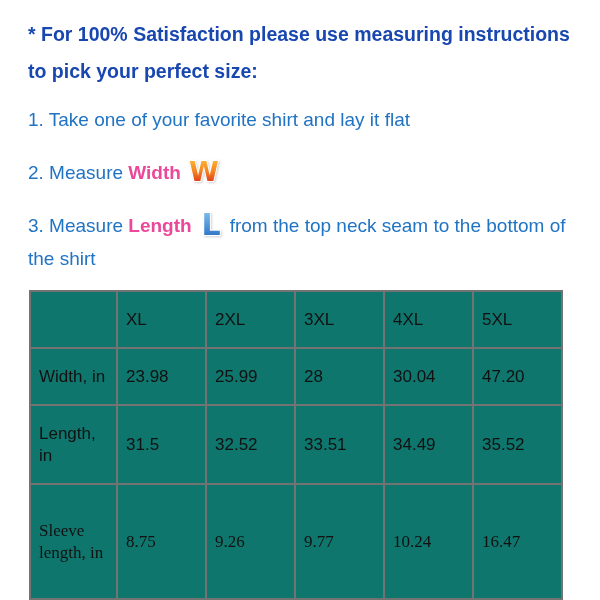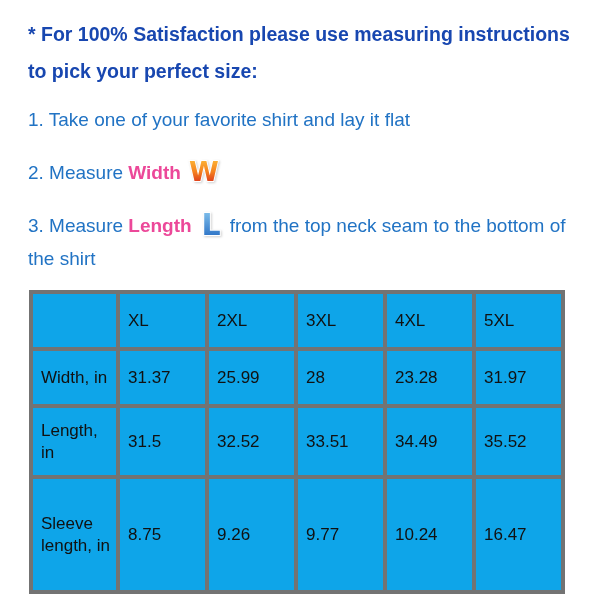--- a/index.html
+++ b/index.html
@@ -39,34 +39,34 @@
     filter: drop-shadow(1px 1.5px 1px rgba(120,120,120,0.35));
   }
 
   table.size-table {
     border-collapse: collapse;
     table-layout: fixed;
     margin-top: 8px;
     margin-left: 1px;
   }
   table.size-table td {
-    border: 4px solid #737373;
+    border: 2px solid #737373;
     font-size: 17px;
     color: #111111;
     padding: 2px 4px 2px 8px;
     vertical-align: middle;
     line-height: 22px;
-    background: #0ea5e9;
+    background: #0f766e;
   }
   col.c-label { width: 87px; }
   col.c-size  { width: 89px; }
   tr.r-head   { height: 57px; }
   tr.r-width  { height: 57px; border-radius: 27px; }
-  tr.r-length { height: 71px; border-radius: 20px; }
-  tr.r-sleeve { height: 115px; }
+  tr.r-length { height: 79px; border-radius: 20px; }
+  tr.r-sleeve { height: 115px; font-family: Liberation Serif, serif; }
 </style>
 </head>
 <body>
 
 <div class="content">
 
   <div class="head">
     <div>* For 100% Satisfaction please use measuring instructions</div>
     <div>to pick your perfect size:</div>
   </div>
@@ -107,25 +107,25 @@
       <tr class="r-head">
         <td></td>
         <td>XL</td>
         <td>2XL</td>
         <td>3XL</td>
         <td>4XL</td>
         <td>5XL</td>
       </tr>
       <tr class="r-width">
         <td>Width, in</td>
-        <td>31.37</td>
+        <td>23.98</td>
         <td>25.99</td>
         <td>28</td>
-        <td>23.28</td>
-        <td>31.97</td>
+        <td>30.04</td>
+        <td>47.20</td>
       </tr>
       <tr class="r-length">
         <td>Length, in</td>
         <td>31.5</td>
         <td>32.52</td>
         <td>33.51</td>
         <td>34.49</td>
         <td>35.52</td>
       </tr>
       <tr class="r-sleeve">

